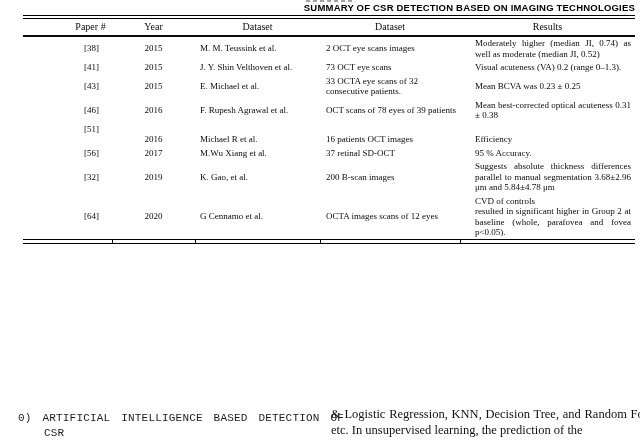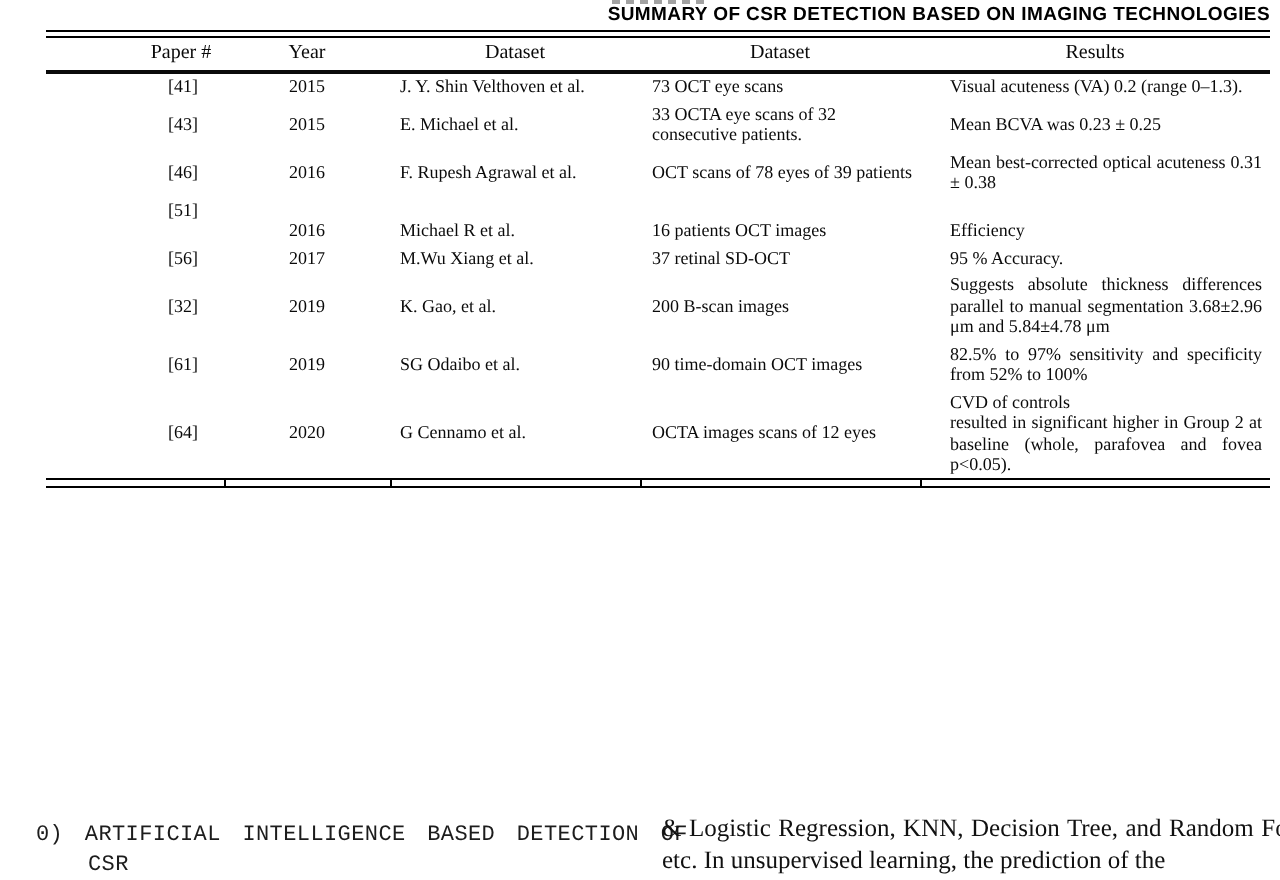--- a/index.html
+++ b/index.html
@@ -57,20 +57,27 @@
         <tr>
           <th class="h-paper">Paper #</th>
           <th>Year</th>
           <th>Dataset</th>
           <th>Dataset</th>
           <th>Results</th>
         </tr>
       </thead>
       <tbody id="table-body">
           <tr>
+            <td class="paper">[38]</td>
+            <td class="year">2015</td>
+            <td class="authors">M. M. Teussink  et al.</td>
+            <td class="dataset">2 OCT eye scans images</td>
+            <td class="results">Moderately higher (median JI, 0.74) as well as moderate (median JI, 0.52)</td>
+          </tr>
+          <tr>
             <td class="paper">[41]</td>
             <td class="year">2015</td>
             <td class="authors">J. Y. Shin  Velthoven  et al.</td>
             <td class="dataset">73 OCT eye scans</td>
             <td class="results">Visual acuteness (VA) 0.2 (range 0–1.3).</td>
           </tr>
           <tr>
             <td class="paper">[43]</td>
             <td class="year">2015</td>
             <td class="authors">E. Michael  et al.</td>
@@ -99,27 +106,20 @@
             <td class="results">95 % Accuracy.</td>
           </tr>
           <tr>
             <td class="paper">[32]</td>
             <td class="year">2019</td>
             <td class="authors">K. Gao, et al.</td>
             <td class="dataset">200 B-scan images</td>
             <td class="results">Suggests absolute thickness differences parallel to manual segmentation 3.68±2.96 μm and 5.84±4.78 μm</td>
           </tr>
           <tr>
-            <td class="paper">[61]</td>
-            <td class="year">2019</td>
-            <td class="authors">SG Odaibo et al.</td>
-            <td class="dataset">90 time-domain OCT images</td>
-            <td class="results">82.5% to 97% sensitivity and specificity from 52% to 100%</td>
-          </tr>
-          <tr>
             <td class="paper">[64]</td>
             <td class="year">2020</td>
             <td class="authors">G Cennamo et al.</td>
             <td class="dataset">OCTA images scans of 12 eyes</td>
             <td class="results">CVD of controls
 resulted in significant higher in Group 2 at baseline (whole, parafovea and fovea p&lt;0.05).</td>
           </tr>
         </tbody>
     </table>
     <div class="rule-double-bottom">

